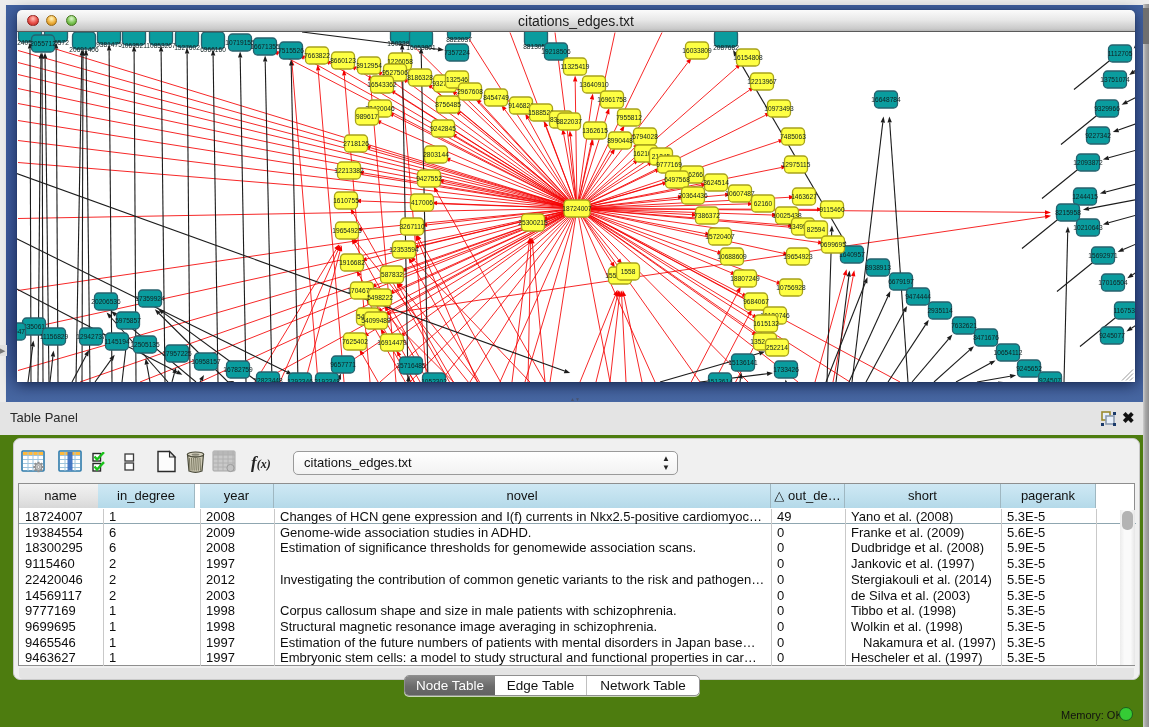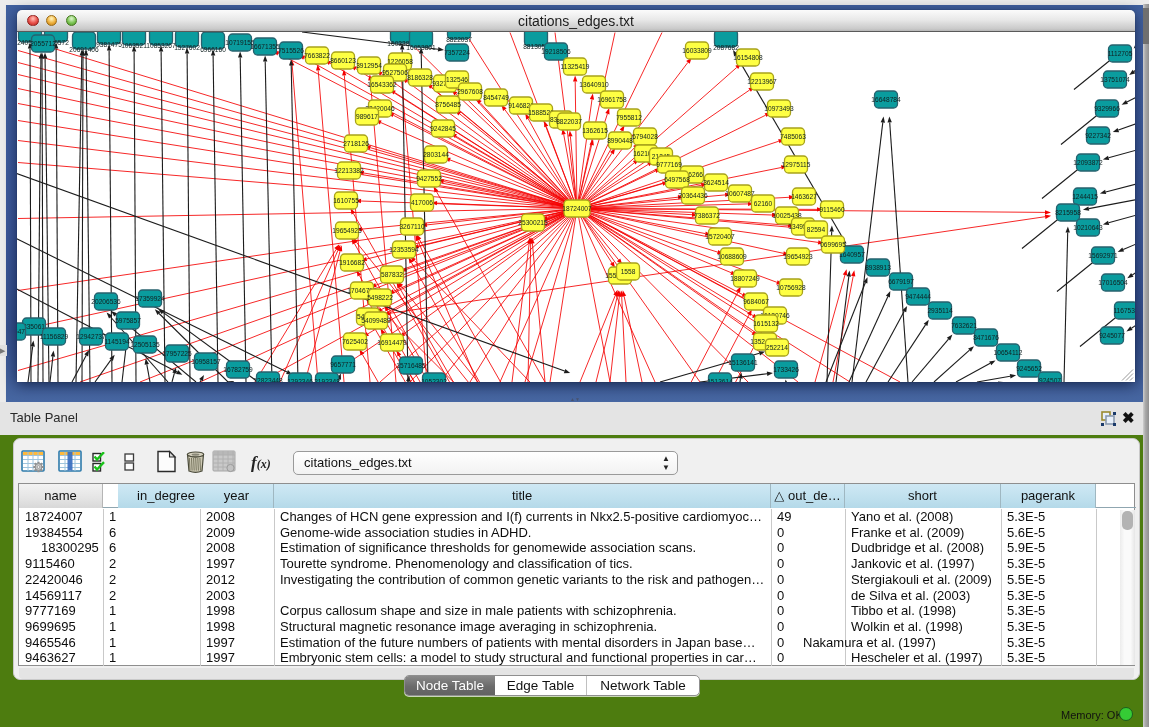--- a/index.html
+++ b/index.html
@@ -39,21 +39,21 @@
   .ticon { position:absolute; top:0; }
   #combo { position:absolute; left:279px; top:12px; width:385px; height:24px; background:linear-gradient(180deg,#ffffff,#f2f2f2);
     border:1px solid #9a9a9a; border-radius:5px; font-size:13px; color:#111; line-height:22px; padding-left:10px; }
   #combo-arrows { position:absolute; right:7px; top:2px; font-size:8px; color:#222; line-height:9px; text-align:center;}
   
   #tbl { position:absolute; left:4px; top:44px; width:1117px; height:183px; background:#fff; border:1px solid #8e8e8e; }
   #hstrip { position:absolute; left:5px; top:229px; width:1115px; height:11px; background:#e4e4e4; border-radius:0 0 4px 4px; }
   .hc { position:absolute; top:0; height:24px; font-size:13px; color:#111; text-align:center; line-height:24px;
     background:linear-gradient(180deg,#cfe8f4 0%,#bfe0ee 60%,#b4d9e9 100%); border-right:1px solid #9fb7c1; }
   .hc0 { background:linear-gradient(180deg,#f2f2f2 0%,#e4e4e4 60%,#d8d8d8 100%); border-right:1px solid #b5b5b5; }
-  #hdr { position:absolute; left:0; top:0; width:1117px; height:24px; border-bottom:1px solid #8fa6b0; }
+  #hdr { position:absolute; left:0; top:0; width:1117px; height:40px; border-bottom:1px solid #8fa6b0; }
   #rows { position:absolute; left:0; top:25px; width:1074px; height:157px; font-size:13px; color:#0d0d0d; }
   .row { position:absolute; left:0; width:1074px; height:15.8px; line-height:15.8px; white-space:nowrap; }
   .c { position:absolute; top:0; height:15.8px; overflow:hidden; padding-left:6px; }
   .gl { position:absolute; top:25px; width:1px; height:157px; background:#c9c9c9; }
   #vsb { position:absolute; left:1101px; top:26px; width:15px; height:155px;
     background:linear-gradient(90deg,#ececec,#fafafa 30%,#fafafa 70%,#e6e6e6); }
   #vsb-thumb { position:absolute; left:2px; top:1px; width:11px; height:19px; background:#b3b3b3; border-radius:5px; }
   
   #tabs { position:absolute; left:404px; top:272.5px; height:21px; border:1px solid #8f8f8f; border-radius:5px;
     overflow:hidden; background:#fff; box-shadow:0 1px 0 rgba(255,255,255,.7); }
@@ -888,23 +888,23 @@
           <line x1="16" y1="1" x2="16" y2="21" stroke="#b0b0b0"></line>
           <line x1="21" y1="1" x2="21" y2="21" stroke="#b0b0b0"></line>
           <circle cx="18.5" cy="18" r="3.6" fill="#c2c2c2" stroke="#9a9a9a"></circle>
         </svg>
         <div class="ticon" style="left:237px;top:3px;font-family:'Liberation Serif',serif;font-style:italic;font-weight:bold;font-size:17px;color:#222">f<span style="font-size:12px">(x)</span></div>
     </div>
     <div id="combo">citations_edges.txt<div id="combo-arrows">▲<br>▼</div></div>
     <div id="tbl">
       <div id="hdr">
 <div class="hc hc0" style="left:0px;width:84px">name</div>
-<div class="hc hc" style="left:99px;width:97px">in_degree</div>
+<div class="hc hc" style="left:79px;width:97px">in_degree</div>
 <div class="hc hc" style="left:181px;width:74px">year</div>
-<div class="hc hc" style="left:255px;width:497px">title</div>
+<div class="hc hc" style="left:255px;width:497px">novel</div>
 <div class="hc hc" style="left:752px;width:74px">△ out_de…</div>
 <div class="hc hc" style="left:826px;width:156px">short</div>
 <div class="hc hc" style="left:982px;width:95px">pagerank</div>
 
       </div>
 <div class="gl" style="left:84px"></div>
 <div class="gl" style="left:181px"></div>
 <div class="gl" style="left:255px"></div>
 <div class="gl" style="left:752px"></div>
 <div class="gl" style="left:826px"></div>
@@ -924,44 +924,43 @@
 <div class="row" style="top:15.7px">
             <div class="c" style="left:0px;width:83px">19384554</div>
             <div class="c" style="left:84px;width:96px">6</div>
             <div class="c" style="left:181px;width:73px">2009</div>
             <div class="c" style="left:255px;width:460px">Genome-wide association studies in ADHD.</div>
             <div class="c" style="left:752px;width:73px">0</div>
             <div class="c" style="left:826px;width:128px">Franke et al. (2009)</div>
             <div class="c" style="left:982px;width:94px">5.6E-5</div>
           </div>
 <div class="row" style="top:31.4px">
-            <div class="c" style="left:16px;width:83px">18300295</div>
+            <div class="c" style="left:0px;width:83px">18300295</div>
             <div class="c" style="left:84px;width:96px">6</div>
             <div class="c" style="left:181px;width:73px">2008</div>
             <div class="c" style="left:255px;width:496px">Estimation of significance thresholds for genomewide association scans.</div>
             <div class="c" style="left:752px;width:73px">0</div>
             <div class="c" style="left:826px;width:155px">Dudbridge et al. (2008)</div>
             <div class="c" style="left:982px;width:99px">5.9E-5</div>
           </div>
 <div class="row" style="top:47.1px">
             <div class="c" style="left:0px;width:83px">9115460</div>
             <div class="c" style="left:84px;width:96px">2</div>
             <div class="c" style="left:181px;width:73px">1997</div>
-            <div class="c" style="left:255px;width:496px">Tourette syndrome. Phenomenology and classification of tics.</div>
             <div class="c" style="left:752px;width:73px">0</div>
             <div class="c" style="left:826px;width:155px">Jankovic et al. (1997)</div>
             <div class="c" style="left:982px;width:94px">5.3E-5</div>
           </div>
 <div class="row" style="top:62.8px">
             <div class="c" style="left:0px;width:83px">22420046</div>
             <div class="c" style="left:84px;width:96px">2</div>
             <div class="c" style="left:181px;width:73px">2012</div>
             <div class="c" style="left:255px;width:496px">Investigating the contribution of common genetic variants to the risk and pathogen…</div>
             <div class="c" style="left:752px;width:73px">0</div>
-            <div class="c" style="left:826px;width:155px">Stergiakouli et al. (2009)</div>
+            <div class="c" style="left:826px;width:155px">Stergiakouli et al. (2014)</div>
             <div class="c" style="left:982px;width:94px">5.5E-5</div>
           </div>
 <div class="row" style="top:78.5px">
             <div class="c" style="left:0px;width:83px">14569117</div>
             <div class="c" style="left:84px;width:96px">2</div>
             <div class="c" style="left:181px;width:73px">2003</div>
             <div class="c" style="left:752px;width:73px">0</div>
             <div class="c" style="left:826px;width:155px">de Silva et al. (2003)</div>
             <div class="c" style="left:982px;width:94px">5.3E-5</div>
           </div>
@@ -982,21 +981,21 @@
             <div class="c" style="left:752px;width:73px">0</div>
             <div class="c" style="left:826px;width:155px">Wolkin et al. (1998)</div>
             <div class="c" style="left:982px;width:94px">5.3E-5</div>
           </div>
 <div class="row" style="top:125.6px">
             <div class="c" style="left:0px;width:83px">9465546</div>
             <div class="c" style="left:84px;width:96px">1</div>
             <div class="c" style="left:181px;width:73px">1997</div>
             <div class="c" style="left:255px;width:496px">Estimation of the future numbers of patients with mental disorders in Japan base…</div>
             <div class="c" style="left:752px;width:73px">0</div>
-            <div class="c" style="left:778px;width:138px">Nakamura et al. (1997)</div>
+            <div class="c" style="left:838px;width:138px">Nakamura et al. (1997)</div>
             <div class="c" style="left:982px;width:94px">5.3E-5</div>
           </div>
 <div class="row" style="top:141.3px">
             <div class="c" style="left:0px;width:83px">9463627</div>
             <div class="c" style="left:84px;width:96px">1</div>
             <div class="c" style="left:181px;width:73px">1997</div>
             <div class="c" style="left:255px;width:496px">Embryonic stem cells: a model to study structural and functional properties in car…</div>
             <div class="c" style="left:752px;width:73px">0</div>
             <div class="c" style="left:826px;width:155px">Hescheler et al. (1997)</div>
             <div class="c" style="left:982px;width:94px">5.3E-5</div>

